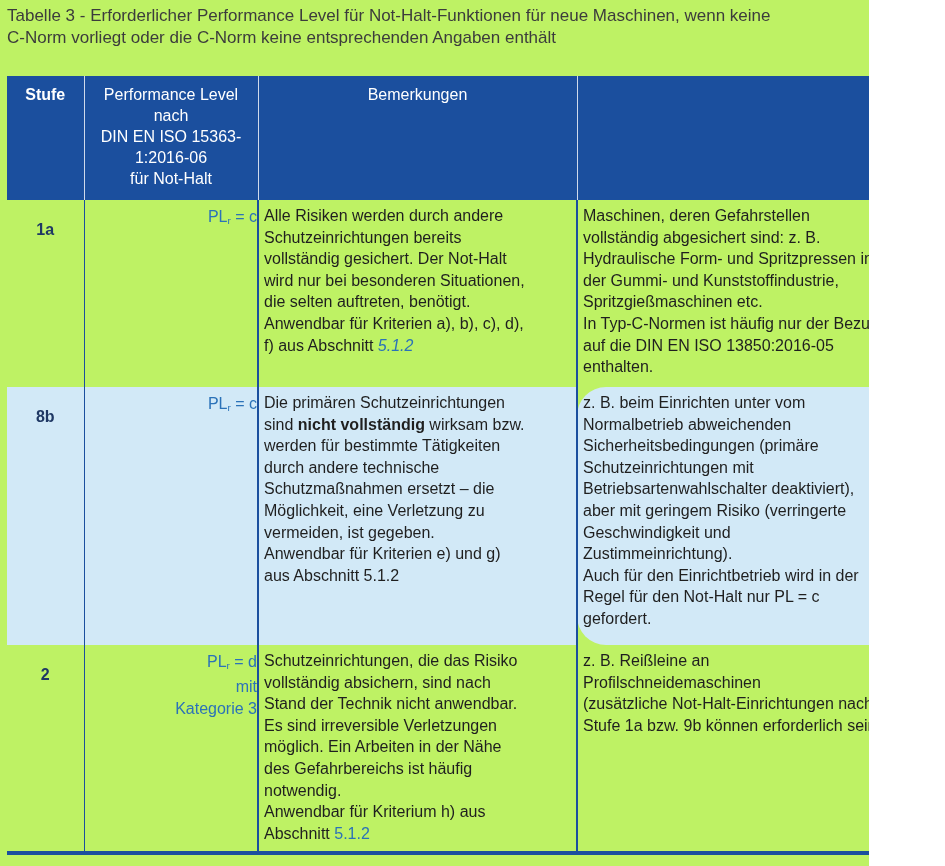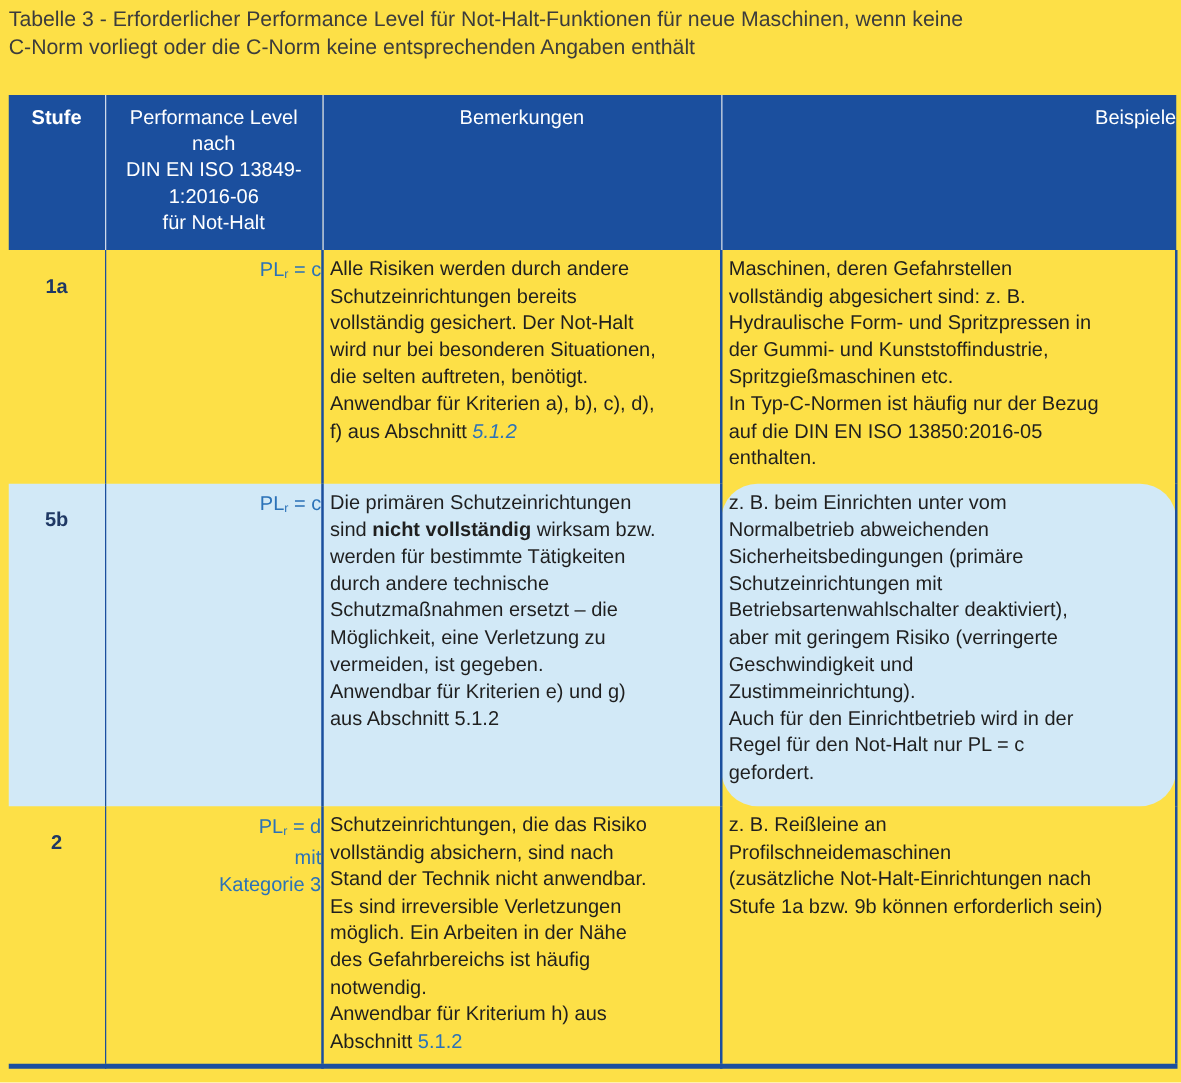--- a/index.html
+++ b/index.html
@@ -8,21 +8,21 @@
     --row_alt_bg:#D2E9F7;
     --stufe_text:#1F3864;
     --pl_text:#2B72B8;
     --link:#2B72B8;
     --body_text:#1F1F1F;
     --title_text:#3C3C3C;
   }
   *{box-sizing:border-box;margin:0;padding:0;}
   html,body{background:#ffffff;}
   body{font-family:"Liberation Sans","DejaVu Sans",sans-serif;}
-  .page{position:relative;width:945px;height:866px;background:#fde047;overflow:hidden;}
+  .page{position:relative;width:869px;height:866px;background:#bef264;overflow:hidden;}
   .caption{
     position:absolute;left:7px;top:5px;width:931px;
     font-size:17px;line-height:22px;color:var(--title_text);
     white-space:pre-line;
   }
   table.plt{
     position:absolute;left:7px;top:76px;width:934px;
     border-collapse:collapse;table-layout:fixed;
     border-bottom:4px solid var(--border);
   }
@@ -80,21 +80,21 @@
       <col class="c-stufe">
         <col class="c-pl">
         <col class="c-bem">
         <col class="c-bsp">
     </colgroup>
     <tbody>
         <tr class="hdr">
       <th class="h-stufe">Stufe</th>
       <th class="h-pl">Performance Level
 nach
-DIN EN ISO 13849-
+DIN EN ISO 15363-
 1:2016-06
 für Not-Halt</th>
       <th class="h-bem">Bemerkungen</th>
       <th class="h-bsp">Beispiele</th>
     </tr>
 
     <tr class="r0">
       <td class="d-stufe">1a</td>
       <td class="d-pl"><span>PL</span><span class="seg-sub">r</span><span> = c</span></td>
       <td class="d-bem"><span>Alle Risiken werden durch andere
@@ -108,21 +108,21 @@
 vollständig abgesichert sind: z. B.
 Hydraulische Form- und Spritzpressen in
 der Gummi- und Kunststoffindustrie,
 Spritzgießmaschinen etc.
 In Typ-C-Normen ist häufig nur der Bezug
 auf die DIN EN ISO 13850:2016-05
 enthalten.</span></td>
     </tr>
 
     <tr class="r1 alt">
-      <td class="d-stufe">5b</td>
+      <td class="d-stufe">8b</td>
       <td class="d-pl"><span>PL</span><span class="seg-sub">r</span><span> = c</span></td>
       <td class="d-bem"><span>Die primären Schutzeinrichtungen
 sind </span><span class="seg-b">nicht vollständig</span><span> wirksam bzw.
 werden für bestimmte Tätigkeiten
 durch andere technische
 Schutzmaßnahmen ersetzt – die
 Möglichkeit, eine Verletzung zu
 vermeiden, ist gegeben.
 Anwendbar für Kriterien e) und g)
 aus Abschnitt 5.1.2</span></td>

